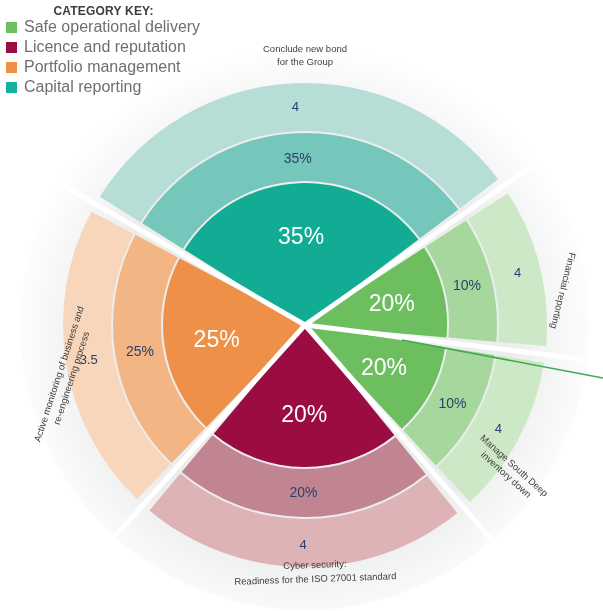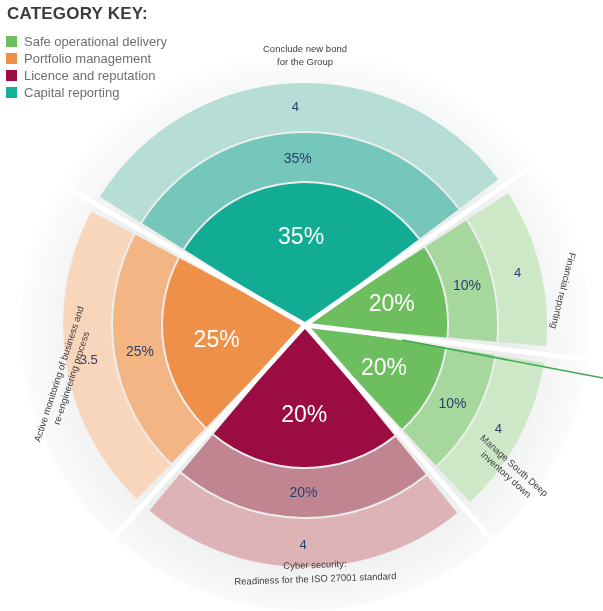--- a/index.html
+++ b/index.html
@@ -12,26 +12,26 @@
   }
   #stage{position:absolute;left:0;top:0;width:603px;height:611px;}
   svg{position:absolute;left:0;top:0;}
 
   
   .legend{
     position:absolute;left:6px;top:4px;
     z-index:20;
   }
   .legend-title{
-    font-size:17px;font-weight:bold;color:#3d3d3d;
-    letter-spacing:.2px;margin:0 0 10px 1px;
+    font-size:12px;font-weight:bold;color:#3d3d3d;
+    letter-spacing:.2px;margin:0 0 0 1px;text-align:center;
   }
   .legend-row{display:flex;align-items:center;margin-bottom:2px;}
   .swatch{width:11px;height:11px;display:inline-block;margin-right:7px;flex:0 0 auto;}
-  .legend-label{font-size:13px;color:#6f6f6f;white-space:nowrap;text-align:right;}
+  .legend-label{font-size:16px;color:#6f6f6f;white-space:nowrap;text-align:right;}
 
   
   .val-big{font-size:23px;fill:#ffffff;}
   .val-mid{font-size:14px;fill:#2b3f6b;}
   .val-out{font-size:13px;fill:#2b3f6b;}
   .cat-label{font-size:9.5px;fill:#3f3f3f;}
   text{font-family:"Liberation Sans", sans-serif;}
 </style>
 </head>
 <body>
@@ -105,26 +105,26 @@
       </g>
   </svg>
 
   <div class="legend">
     <div class="legend-title">CATEGORY KEY:</div>
     <div class="legend-row">
       <span class="swatch" style="background: rgb(108, 190, 95);"></span>
       <span class="legend-label">Safe operational delivery</span>
     </div>
     <div class="legend-row">
+      <span class="swatch" style="background: rgb(155, 12, 66);"></span>
+      <span class="legend-label">Licence and reputation</span>
+    </div>
+    <div class="legend-row">
       <span class="swatch" style="background: rgb(239, 144, 73);"></span>
       <span class="legend-label">Portfolio management</span>
-    </div>
-    <div class="legend-row">
-      <span class="swatch" style="background: rgb(155, 12, 66);"></span>
-      <span class="legend-label">Licence and reputation</span>
     </div>
     <div class="legend-row">
       <span class="swatch" style="background: rgb(21, 176, 155);"></span>
       <span class="legend-label">Capital reporting</span>
     </div>
   </div>
 
 </div>
 
 </body></html>

